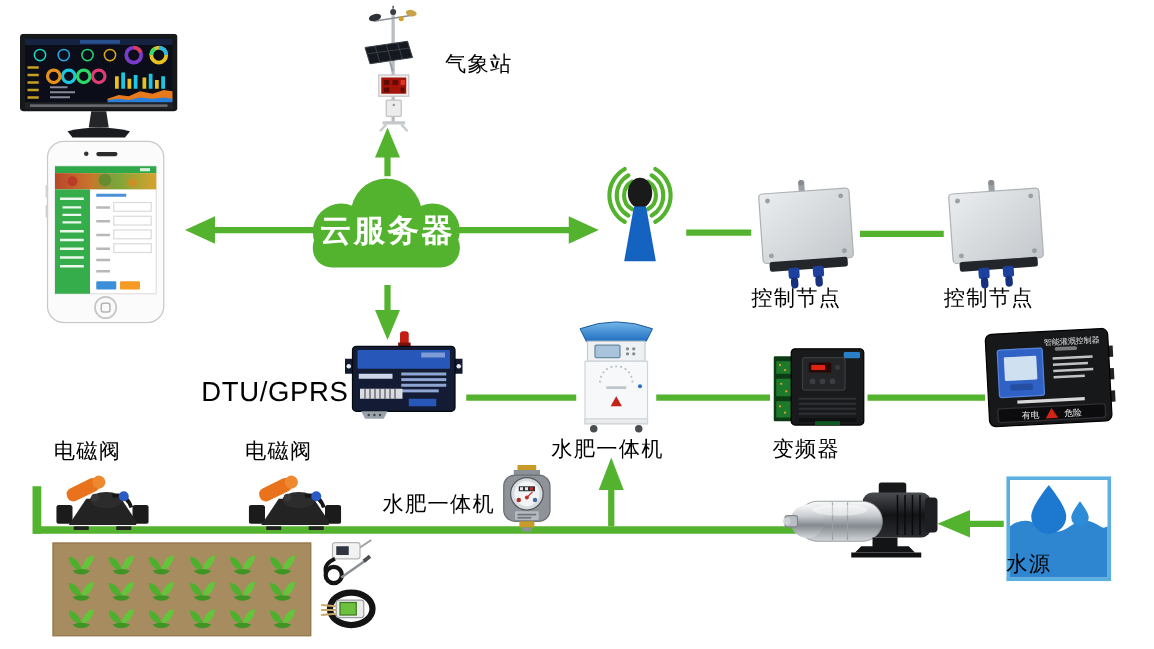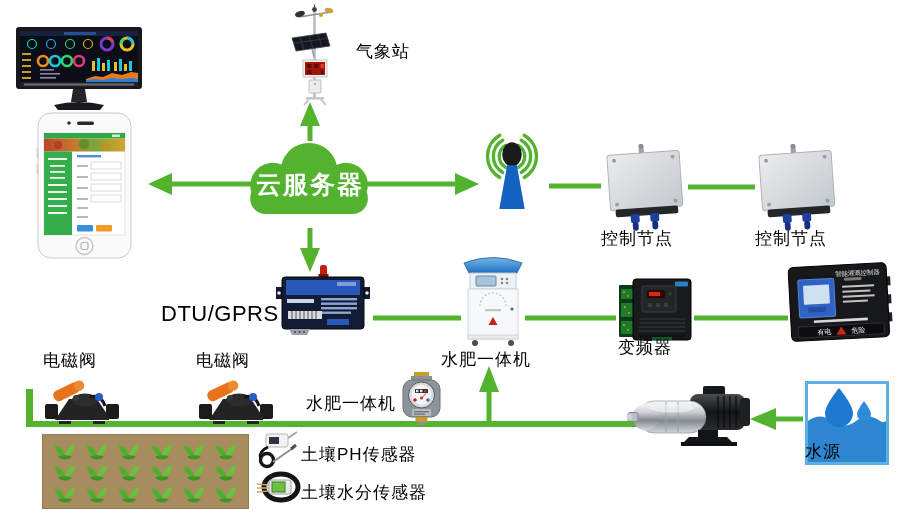--- a/index.html
+++ b/index.html
@@ -341,21 +341,21 @@
       <circle cx="50" cy="28" r="2.3" fill="#3a3e44"></circle>
     <g stroke="#2e3134" stroke-width="1.6">
       <line x1="23" y1="42" x2="69" y2="42"></line>
         <line x1="23" y1="46" x2="69" y2="46"></line>
       <line x1="23" y1="50" x2="69" y2="50"></line>
         <line x1="23" y1="54" x2="69" y2="54"></line>
     </g>
     <rect x="23" y="57.5" width="46" height="3" fill="#101113"></rect>
     <rect x="36" y="60" width="20" height="3" fill="#0c5a22"></rect>
   </svg>
-  <div class="lbl center" style="left:618px;top:336px;width:74px">变频器</div>
+  <div class="lbl center" style="left:618px;top:348px;width:74px">变频器</div>
 
   <svg class="device" style="left:787px;top:259px" width="106" height="90" viewBox="0 0 106 90">
     <g transform="rotate(-3 53 45)">
       <rect x="100" y="20" width="4.5" height="9" fill="#222"></rect>
         <rect x="100" y="38" width="4.5" height="9" fill="#222"></rect>
         <rect x="100" y="56" width="4.5" height="9" fill="#222"></rect>
       <rect x="3" y="6" width="98" height="74" rx="5" fill="#17181a" stroke="#000"></rect>
       <text x="72" y="17" font-size="6.4" fill="#e4e4e4" text-anchor="middle">智能灌溉控制器</text>
       <rect x="58" y="19" width="18" height="3" rx="1.5" fill="#7a7a7a"></rect>
       <rect x="12" y="19" width="36" height="38" rx="2" fill="#2f62c4" stroke="#5584d8"></rect>
@@ -579,33 +579,31 @@
 
   <svg class="device" style="left:254px;top:431px" width="44" height="38" viewBox="0 0 44 38">
     <line x1="31" y1="9" x2="43" y2="1" stroke="#9aa0a6" stroke-width="1.6"></line>
     <rect x="12" y="3" width="22" height="13" rx="2" fill="#f2f2f2" stroke="#b5b5b5"></rect>
     <rect x="15" y="6" width="10" height="7" fill="#2e3440"></rect>
     <path d="M14 16 q-9 4 -7.5 11" fill="none" stroke="#141414" stroke-width="3"></path>
     <circle cx="13" cy="29" r="6.5" fill="none" stroke="#141414" stroke-width="3.4"></circle>
     <line x1="19" y1="31" x2="39" y2="17" stroke="#8a9096" stroke-width="2"></line>
     <line x1="37" y1="18" x2="42" y2="14" stroke="#4a4e52" stroke-width="3"></line>
   </svg>
-  <div class="lbl" style="left:301px;top:443px">土壤PH传感器</div>
 
   <svg class="device" style="left:255px;top:470px" width="46" height="36" viewBox="0 0 46 36">
     <ellipse cx="26" cy="17" rx="17" ry="13" fill="none" stroke="#141414" stroke-width="5"></ellipse>
     <rect x="14" y="10" width="22" height="14" rx="2" fill="#ebebeb" stroke="#9aa0a6"></rect>
     <rect x="17" y="12" width="13" height="10" fill="#6cc23e" stroke="#3e7a22"></rect>
     <g stroke="#c8a868" stroke-width="1.6">
       <line x1="2" y1="14" x2="14" y2="15"></line>
         <line x1="2" y1="18" x2="14" y2="18"></line>
         <line x1="2" y1="22" x2="14" y2="21"></line>
     </g>
   </svg>
-  <div class="lbl" style="left:301px;top:481px">土壤水分传感器</div>
 
   <svg class="device" style="left:626px;top:385px" width="127" height="64" viewBox="0 0 127 64">
     <defs>
       <linearGradient id="steelG" x1="0" y1="0" x2="0" y2="1">
         <stop offset="0" stop-color="#fafafa"></stop>
           <stop offset="0.35" stop-color="#c9cdd1"></stop>
         <stop offset="0.62" stop-color="#83898f"></stop>
           <stop offset="1" stop-color="#d4d7da"></stop>
       </linearGradient>
       <linearGradient id="motorG" x1="0" y1="0" x2="0" y2="1">

